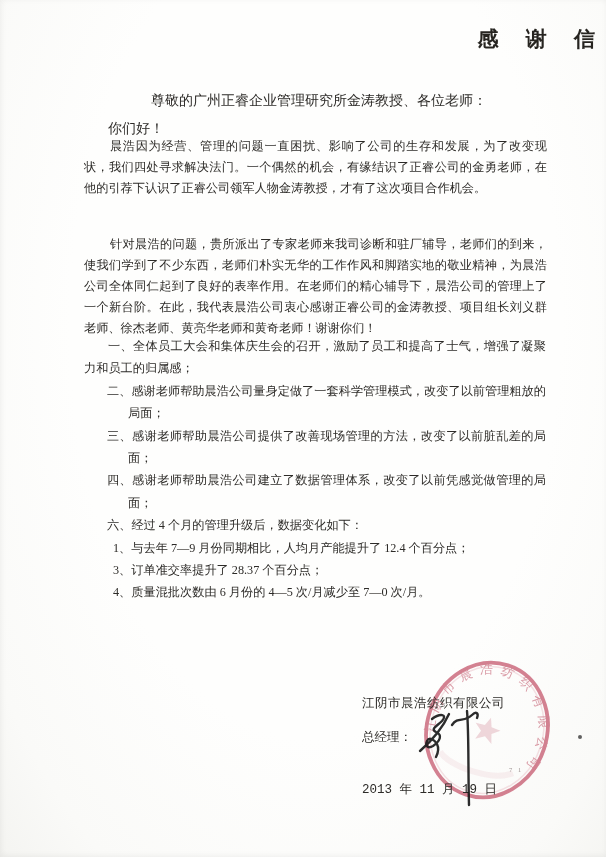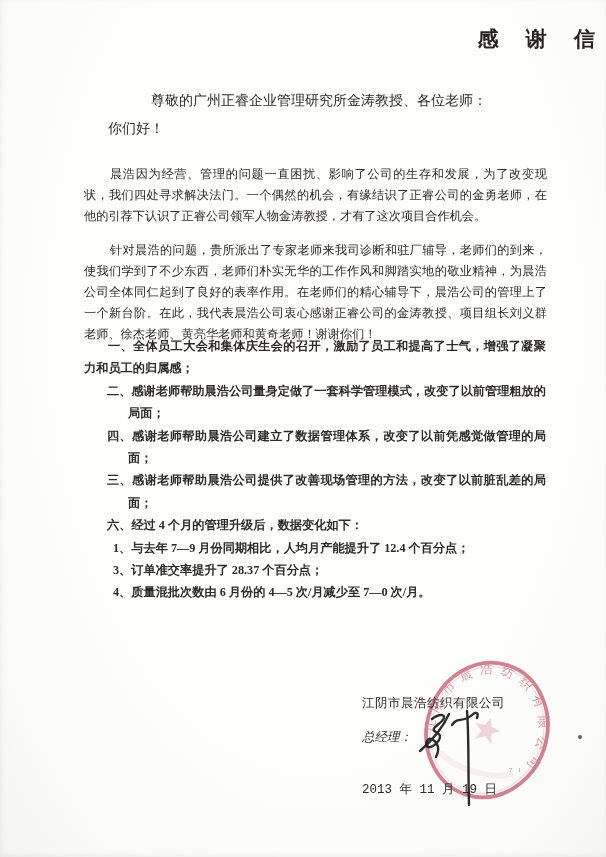--- a/index.html
+++ b/index.html
@@ -47,38 +47,37 @@
   }
 
   .body-para {
     left: 84px; width: 463px;
     font-size: 12.2px;
     line-height: 21px;
     text-align: justify;
     text-indent: 26px;
     z-index: 2;
   }
-  .para-1 { top: 164px; }
-  .para-2 { top: 240px; }
+  .para-1 { top: 136px; }
+  .para-2 { top: 234px; }
 
   .list-block {
     top: 335px; left: 84px; width: 462px;
     font-size: 12.2px;
     line-height: 22.4px;
     text-align: justify;
     z-index: 2;
-    font-weight: bold;
   }
   .citem-first { text-indent: 24px; }
   .citem { padding-left: 44px; text-indent: -21px; }
   .subitem { padding-left: 29px; }
 
   .sig-line { left: 362px; font-size: 12.5px; z-index: 3; white-space: nowrap; }
   .sig-company { top: 695px; letter-spacing: 0.5px; }
-  .sig-role { top: 729px; font-style: italic; }
+  .sig-role { top: 729px; }
   .sig-date { top: 781px; font-family: Liberation Mono, monospace; }
 
   .seal-svg { left: 419px; top: 655px; z-index: 1; }
   .handwriting-svg { left: 406px; top: 699px; z-index: 4; }
 
   .txt { display: block; }
 </style>
 </head>
 <body>
 
@@ -106,22 +105,22 @@
 
   <div class="abs greeting">你们好！</div>
 
   <p class="abs body-para para-1">晨浩因为经营、管理的问题一直困扰、影响了公司的生存和发展，为了改变现状，我们四处寻求解决法门。一个偶然的机会，有缘结识了正睿公司的金勇老师，在他的引荐下认识了正睿公司领军人物金涛教授，才有了这次项目合作机会。</p>
 
   <p class="abs body-para para-2">针对晨浩的问题，贵所派出了专家老师来我司诊断和驻厂辅导，老师们的到来，使我们学到了不少东西，老师们朴实无华的工作作风和脚踏实地的敬业精神，为晨浩公司全体同仁起到了良好的表率作用。在老师们的精心辅导下，晨浩公司的管理上了一个新台阶。在此，我代表晨浩公司衷心感谢正睿公司的金涛教授、项目组长刘义群老师、徐杰老师、黄亮华老师和黄奇老师！谢谢你们！</p>
 
   <div class="abs list-block">
     <div class="txt citem-first">一、全体员工大会和集体庆生会的召开，激励了员工和提高了士气，增强了凝聚力和员工的归属感；</div>
     <div class="txt citem">二、感谢老师帮助晨浩公司量身定做了一套科学管理模式，改变了以前管理粗放的局面；</div>
+    <div class="txt citem">三、感谢老师帮助晨浩公司提供了改善现场管理的方法，改变了以前脏乱差的局面；</div>
     <div class="txt citem">四、感谢老师帮助晨浩公司建立了数据管理体系，改变了以前凭感觉做管理的局面；</div>
-    <div class="txt citem">三、感谢老师帮助晨浩公司提供了改善现场管理的方法，改变了以前脏乱差的局面；</div>
     <div class="txt citem">六、经过 4 个月的管理升级后，数据变化如下：</div>
     <div class="txt subitem">1、与去年 7—9 月份同期相比，人均月产能提升了 12.4 个百分点；</div>
     <div class="txt subitem">3、订单准交率提升了 28.37 个百分点；</div>
     <div class="txt subitem">4、质量混批次数由 6 月份的 4—5 次/月减少至 7—0 次/月。</div>
   </div>
 
   <div class="abs sig-line sig-company">江阴市晨浩纺织有限公司</div>
   <div class="abs sig-line sig-role">总经理：</div>
   <div class="abs sig-line sig-date">2013 年 11 月 19 日</div>
 

